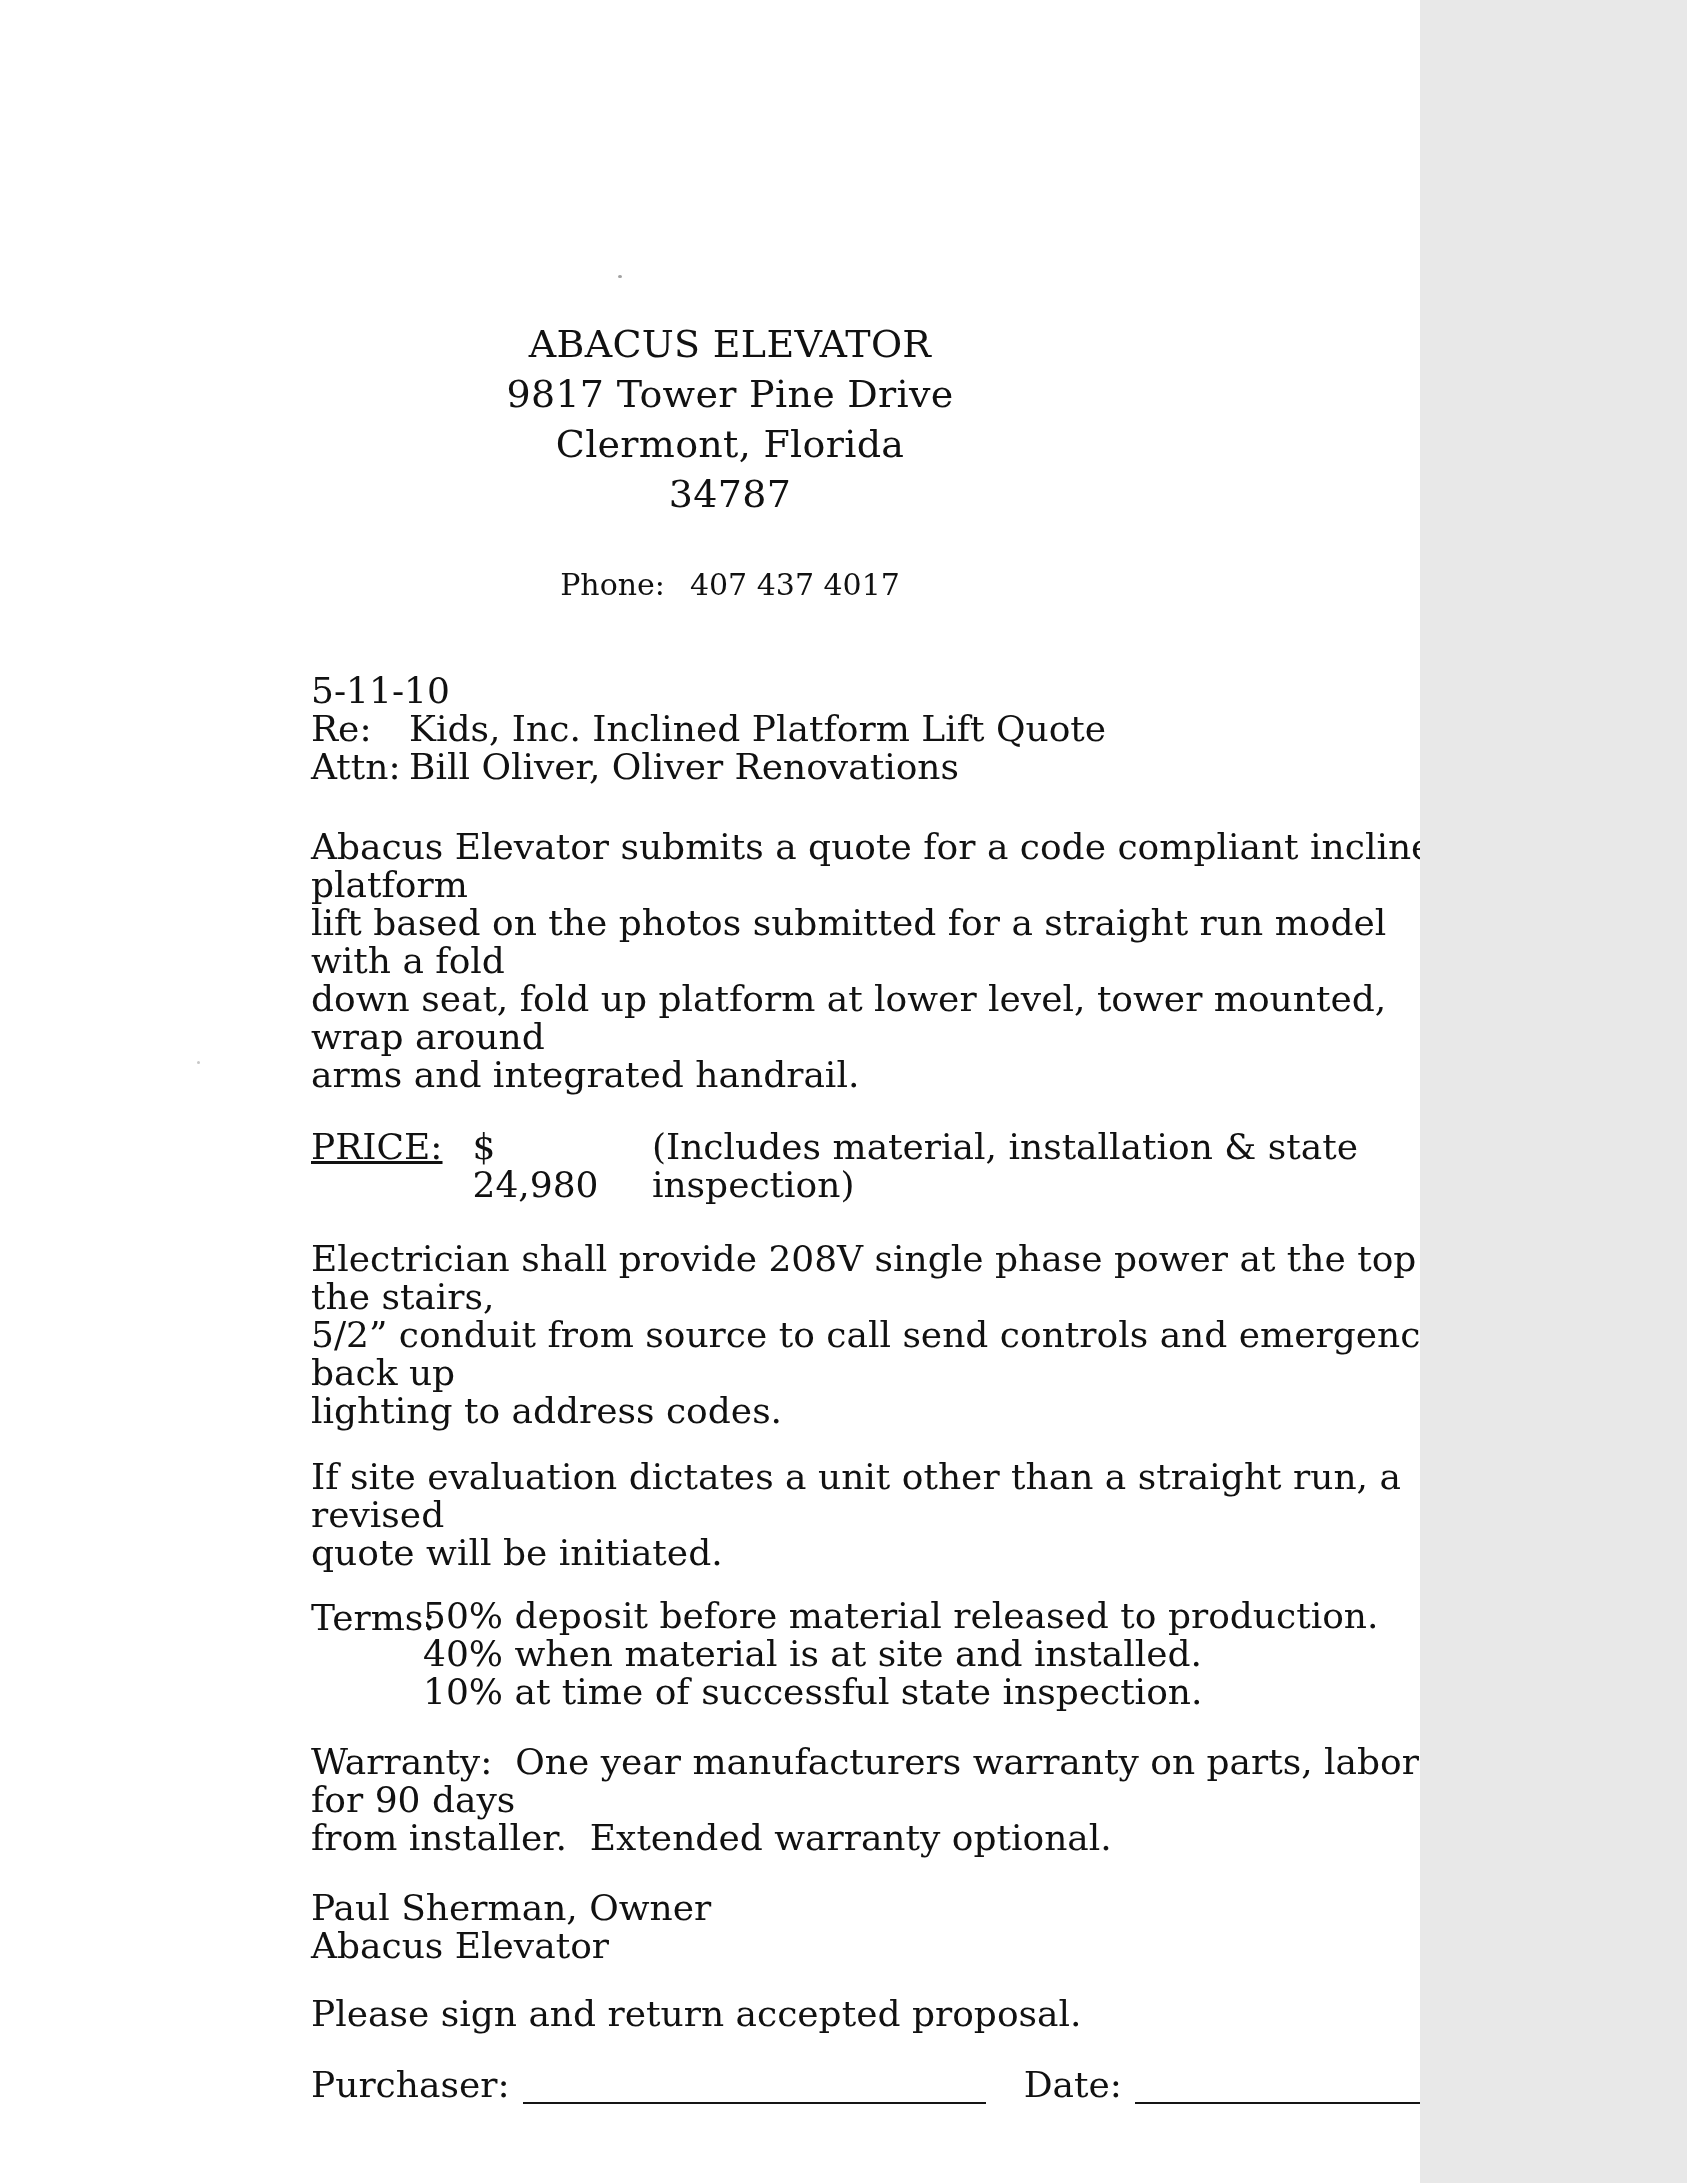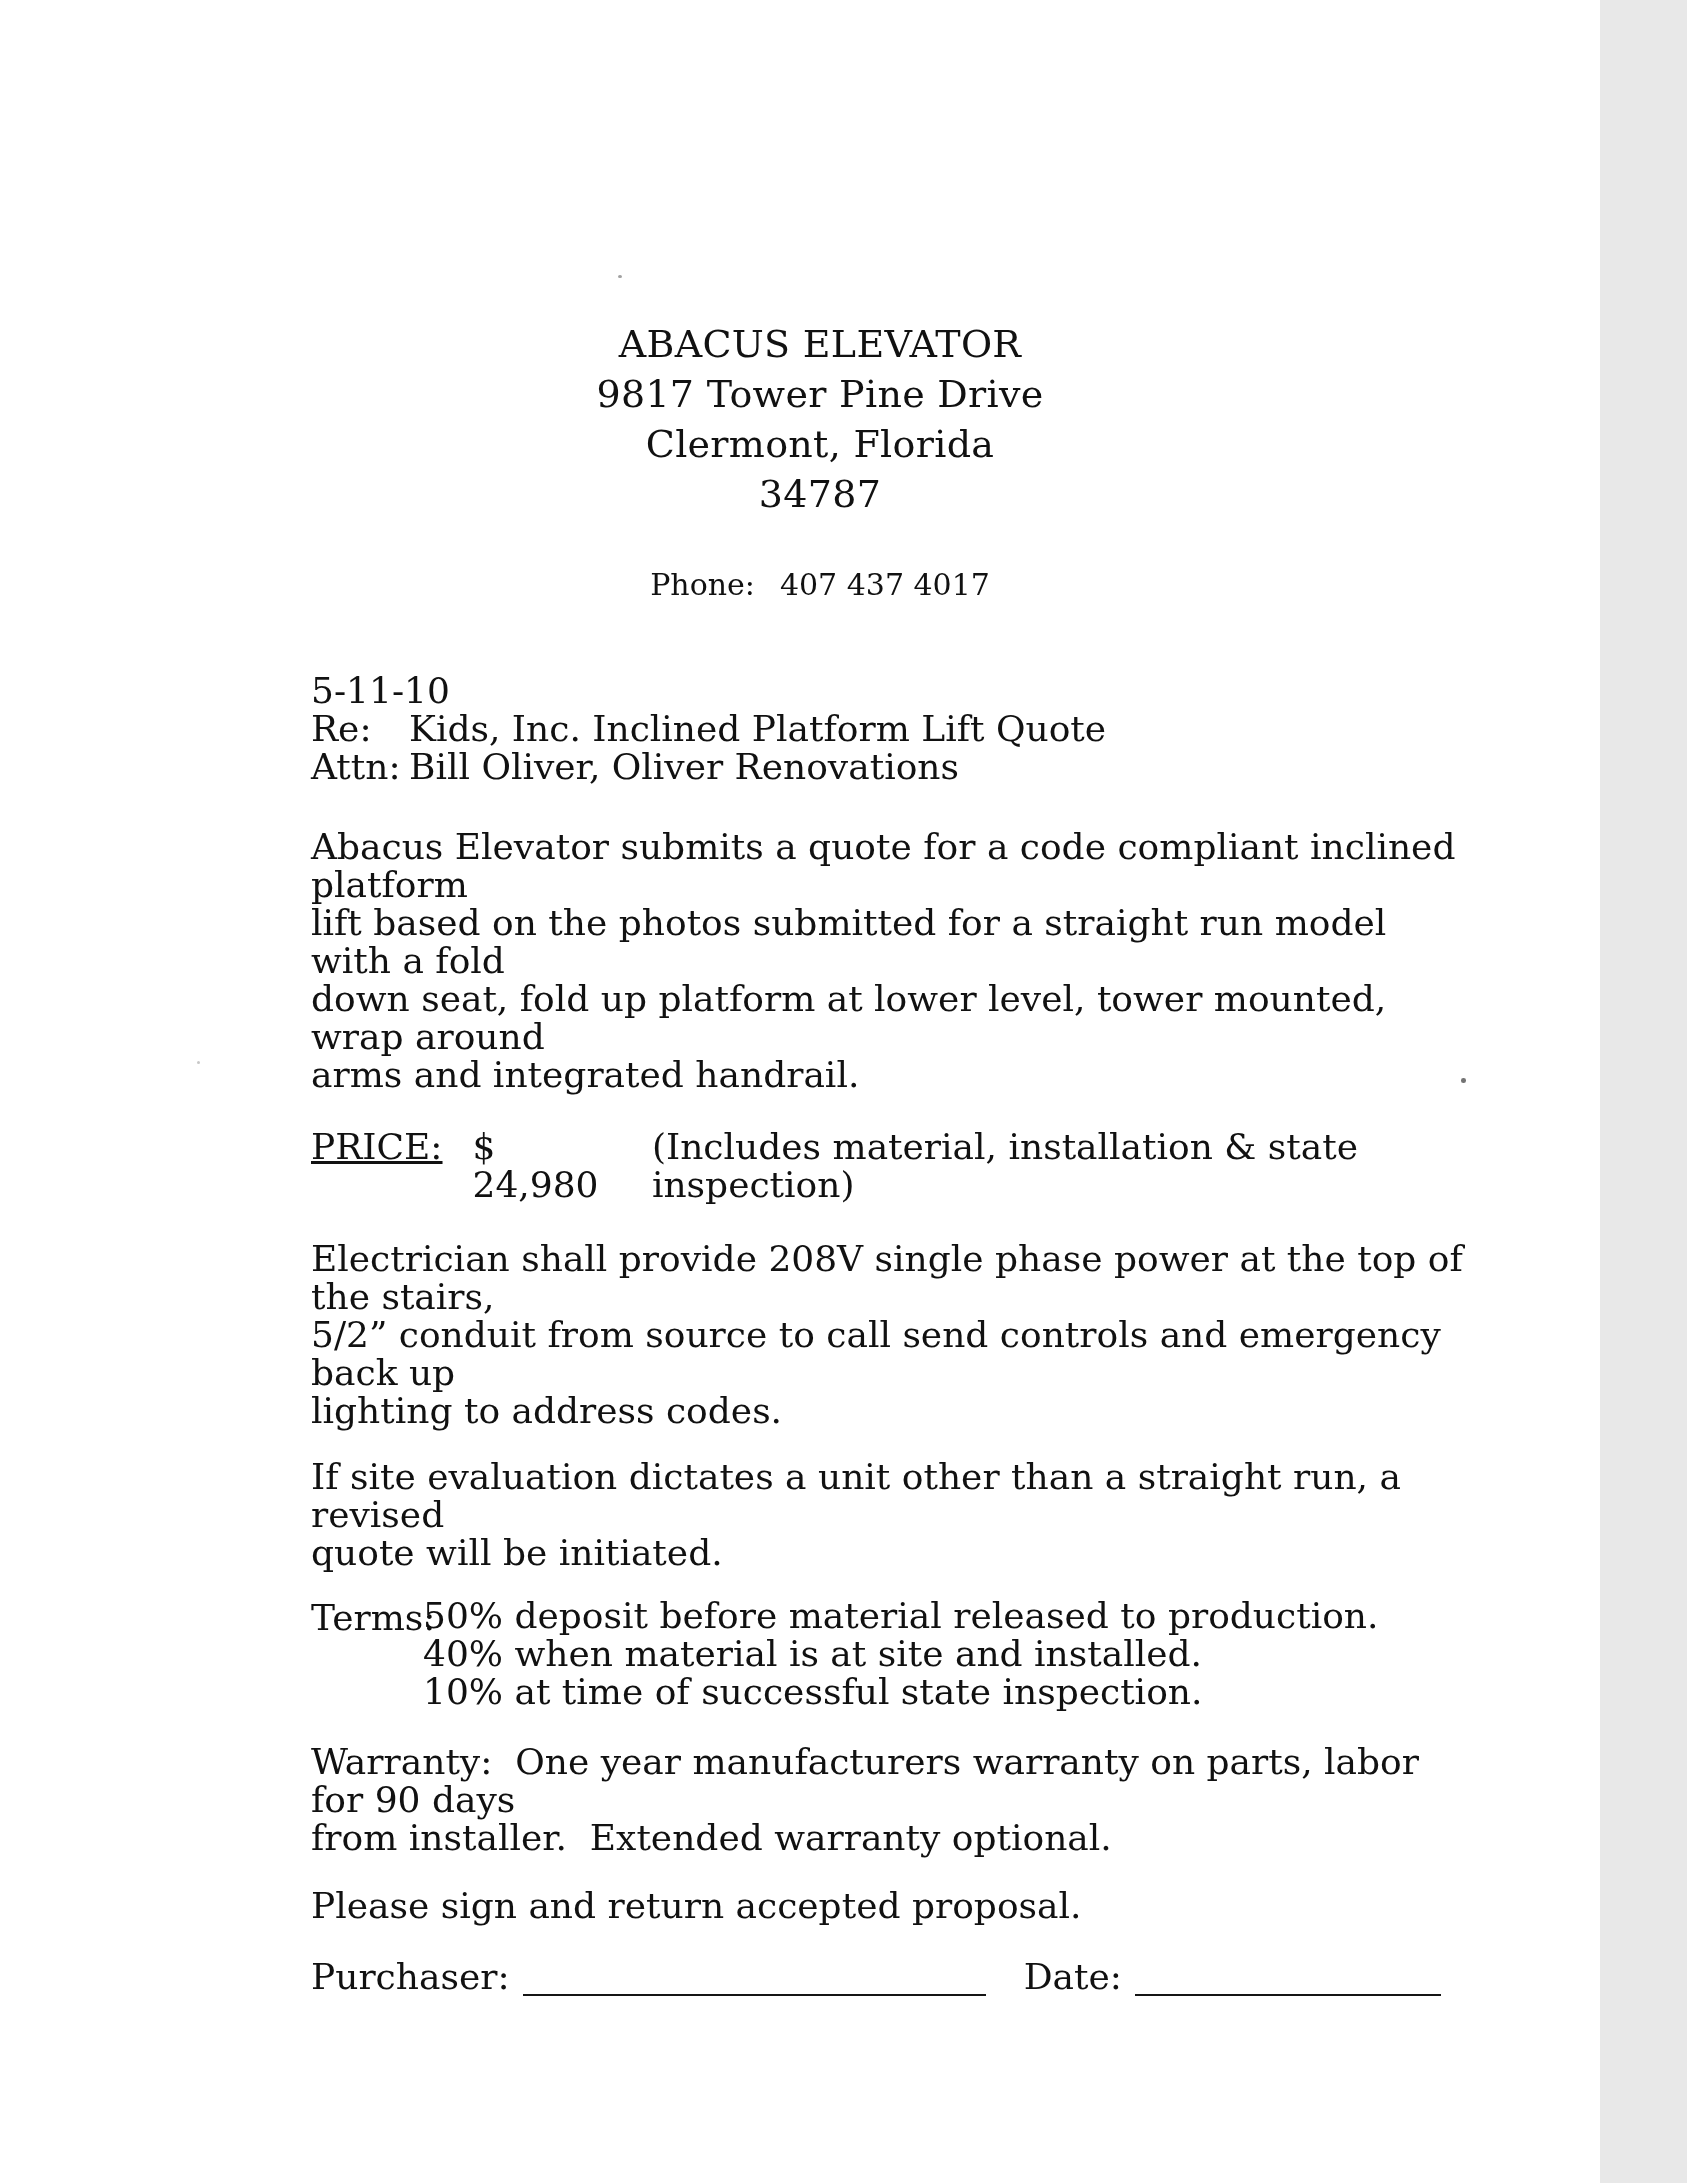--- a/index.html
+++ b/index.html
@@ -1,18 +1,18 @@
 <!DOCTYPE html>
 <html style="font-size:10.6px"><head>
 <meta charset="utf-8">
 <style>
   html, body { margin: 0; padding: 0; background: #e8e8e8; }
   .page {
     position: relative;
-    width: 1600px;
+    width: 1420px;
     height: 2183px;
     background: #ffffff;
     font-family: "DejaVu Serif", "Liberation Serif", serif;
     color: #111111;
     overflow: hidden;
   }
   
   .header {
     padding-top: 319px;
     text-align: center;
@@ -130,20 +130,24 @@
       <div class="terms-lines">
         <div>50% deposit before material released to production.</div>
         <div>40% when material is at site and installed.</div>
         <div>10% at time of successful state inspection.</div>
       </div>
     </div>
 
     <div class="para warranty-para">Warranty:  One year manufacturers warranty on parts, labor for 90 days
 from installer.  Extended warranty optional.</div>
 
+    <div class="signer-block">
+      <div>Paul Sherman, Owner</div>
+      <div>Abacus Elevator</div>
+    </div>
 
     <div class="closing-line">Please sign and return accepted proposal.</div>
 
     <div class="sign-row">
       <span>Purchaser:</span>
       <span class="sig-line purchaser-line"></span>
       <span class="date-label">Date:</span>
       <span class="sig-line date-line"></span>
     </div>
 

